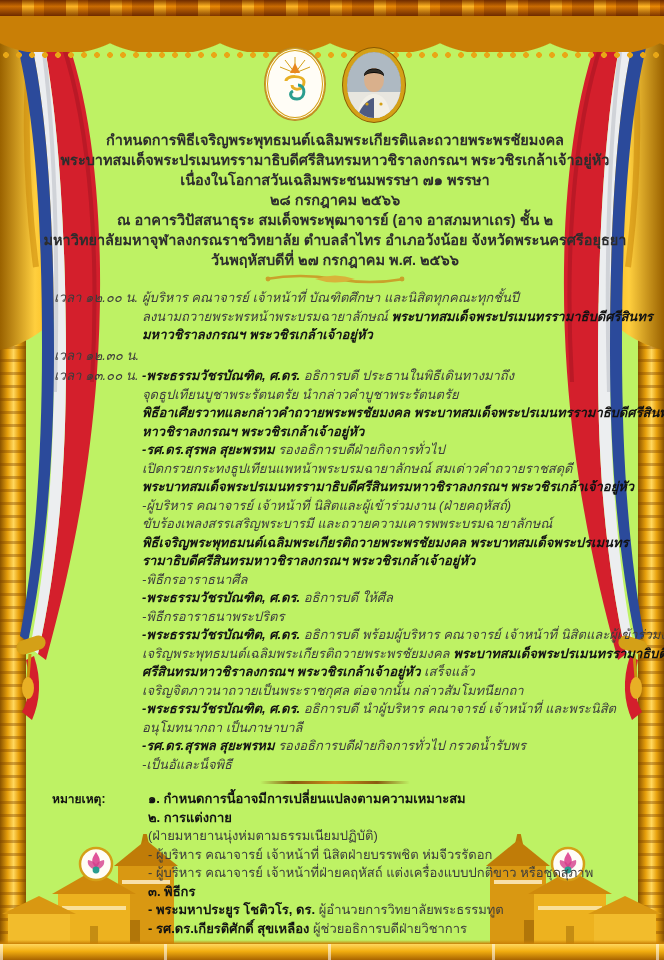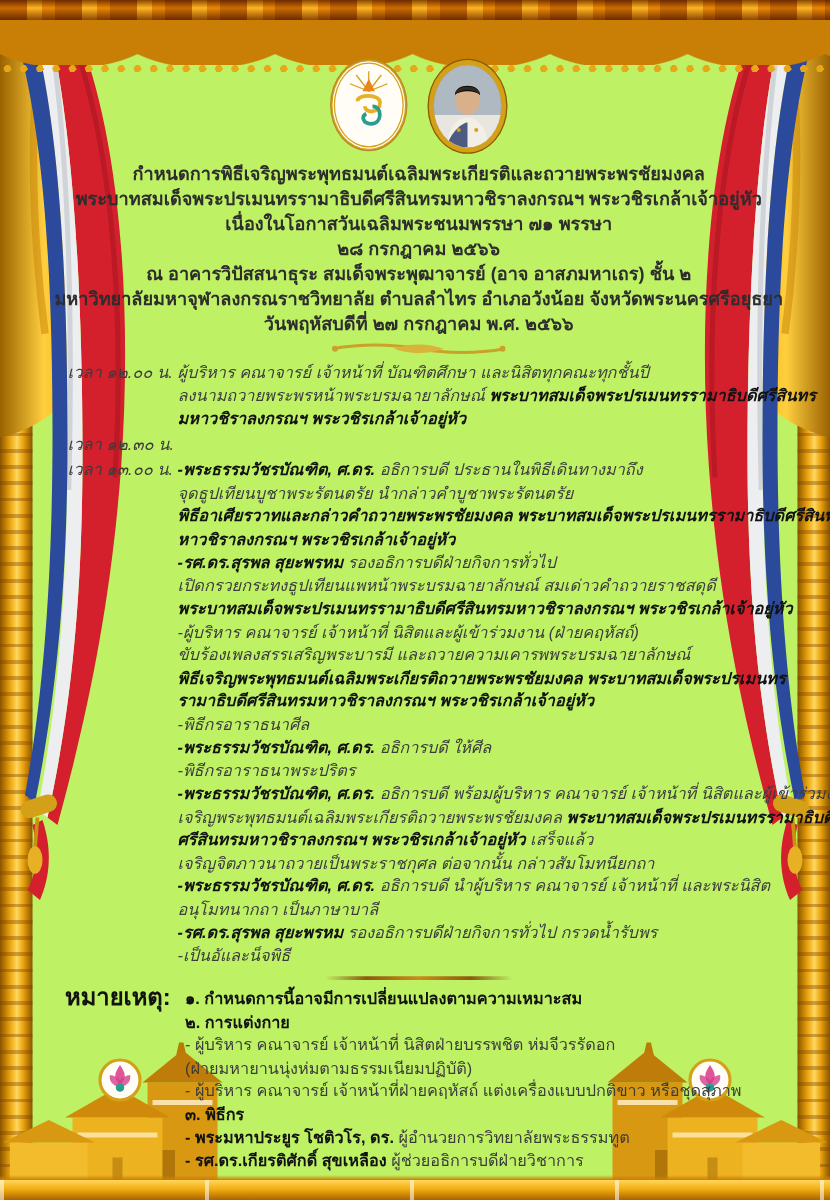--- a/index.html
+++ b/index.html
@@ -52,21 +52,21 @@
   .title-line{font-size:14.5px;line-height:20px;font-weight:700;color:#2d2d2d;white-space:nowrap;}
   .flourish{display:flex;justify-content:center;margin:2px 0 3px;}
   .sched{padding-left:14px;font-style:italic;}
   .sched-row{display:grid;grid-template-columns:88px 1fr;margin-bottom:2px;}
   .time{font-size:13.2px;line-height:18.5px;color:#3c3c3c;white-space:nowrap;}
   .tline{font-size:13px;line-height:18.5px;color:#3c3c3c;white-space:nowrap;}
   .tline .b{font-weight:700;color:#121212;}
   .gold-rule{width:150px;height:3px;margin:7px auto 6px;border-radius:2px;
     background:linear-gradient(90deg,rgba(201,143,27,0) 0,#8a5a10 22%,#c98f1b 50%,#8a5a10 78%,rgba(201,143,27,0) 100%);}
   .notes{display:grid;grid-template-columns:96px 1fr;padding-left:12px;}
-  .notes-label{font-size:19px;line-height:18.5px;font-weight:700;color:#121212;}
+  .notes-label{font-size:12px;line-height:18.5px;font-weight:700;color:#121212;}
 </style>
 </head>
 <body>
 
 <div class="page">
 
   <div class="side-col left"></div>
   <div class="side-col right"></div>
 
   <div class="drape left">
@@ -252,22 +252,22 @@
         </div>
       </div>
 
     <div class="gold-rule"></div>
 
     <div class="notes">
       <div class="notes-label">หมายเหตุ:</div>
       <div id="notes-lines">
           <div class="tline"><span class="b">๑. กำหนดการนี้อาจมีการเปลี่ยนแปลงตามความเหมาะสม</span></div>
           <div class="tline"><span class="b">๒. การแต่งกาย</span></div>
+          <div class="tline"><span>  (ฝ่ายมหายานนุ่งห่มตามธรรมเนียมปฏิบัติ)</span></div>
           <div class="tline"><span>- ผู้บริหาร คณาจารย์ เจ้าหน้าที่ นิสิตฝ่ายบรรพชิต ห่มจีวรรัดอก</span></div>
-          <div class="tline"><span>  (ฝ่ายมหายานนุ่งห่มตามธรรมเนียมปฏิบัติ)</span></div>
           <div class="tline"><span>- ผู้บริหาร คณาจารย์ เจ้าหน้าที่ฝ่ายคฤหัสถ์ แต่งเครื่องแบบปกติขาว หรือชุดสุภาพ</span></div>
           <div class="tline"><span class="b">๓. พิธีกร</span></div>
           <div class="tline"><span class="b">- พระมหาประยูร  โชติวโร, ดร.</span><span> ผู้อำนวยการวิทยาลัยพระธรรมทูต</span></div>
           <div class="tline"><span class="b">- รศ.ดร.เกียรติศักดิ์  สุขเหลือง</span><span> ผู้ช่วยอธิการบดีฝ่ายวิชาการ</span></div>
         </div>
     </div>
   </div>
 </div>
 
 </body></html>

